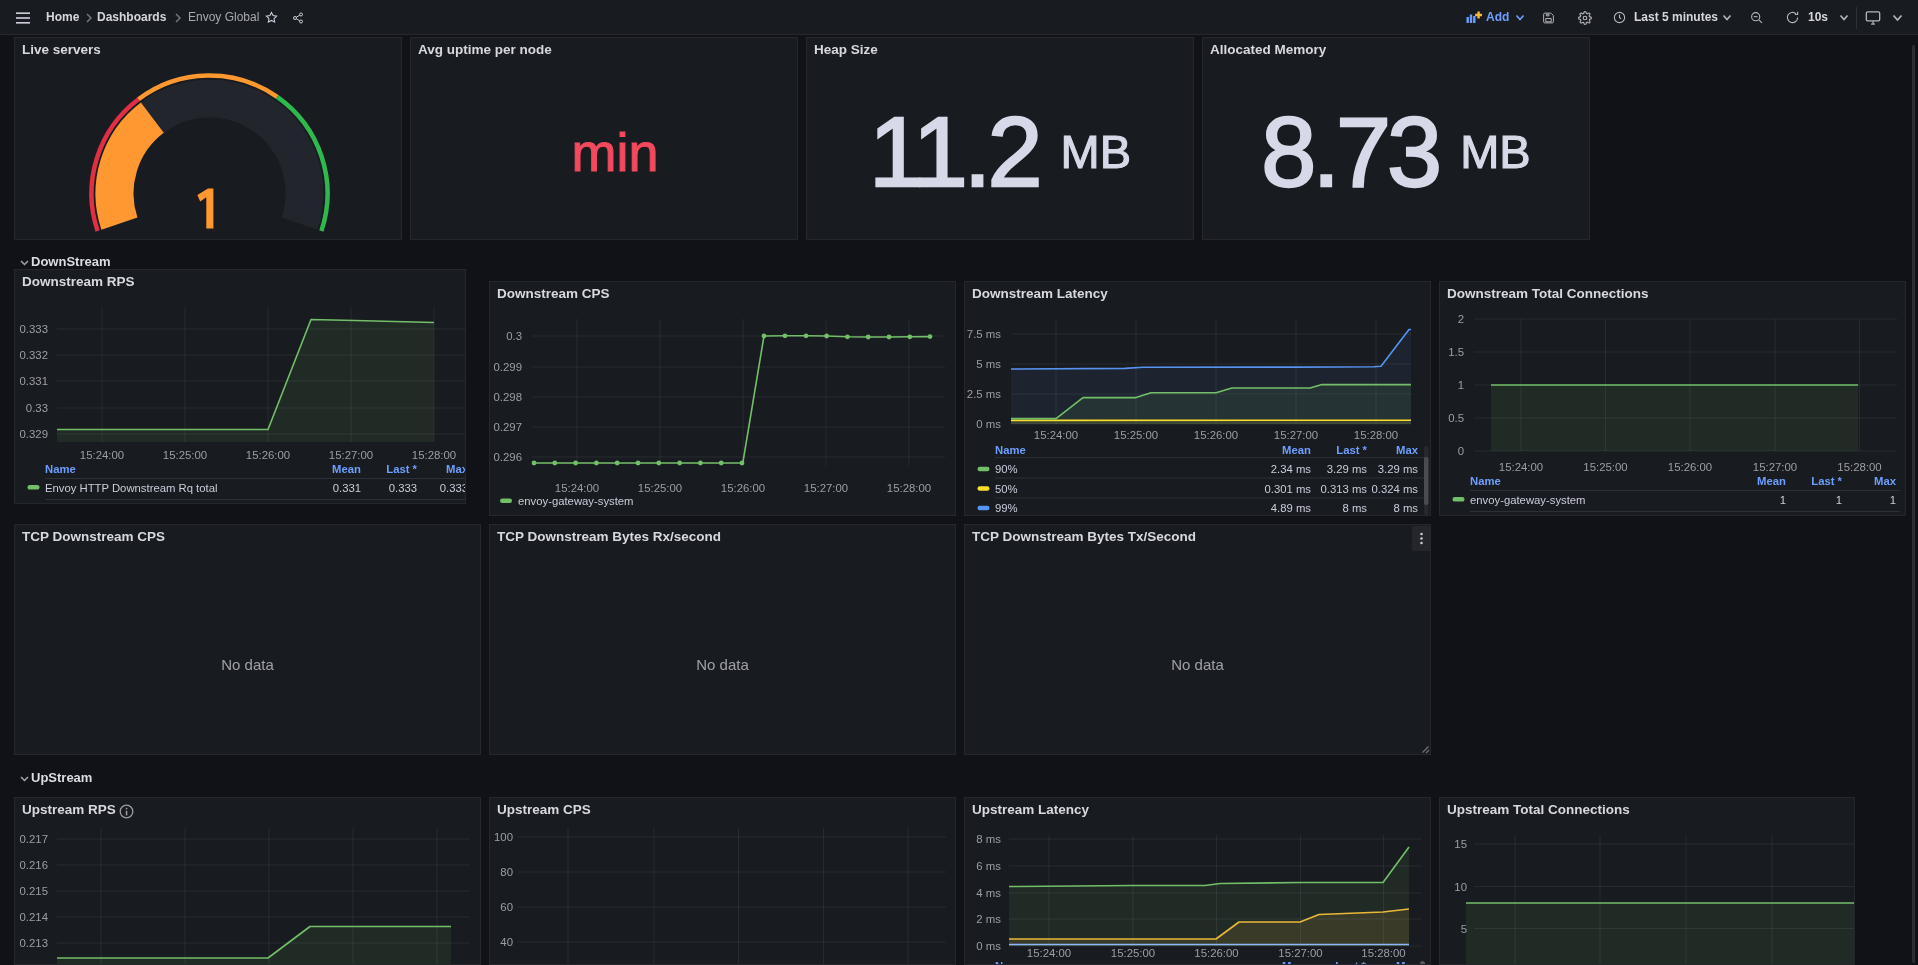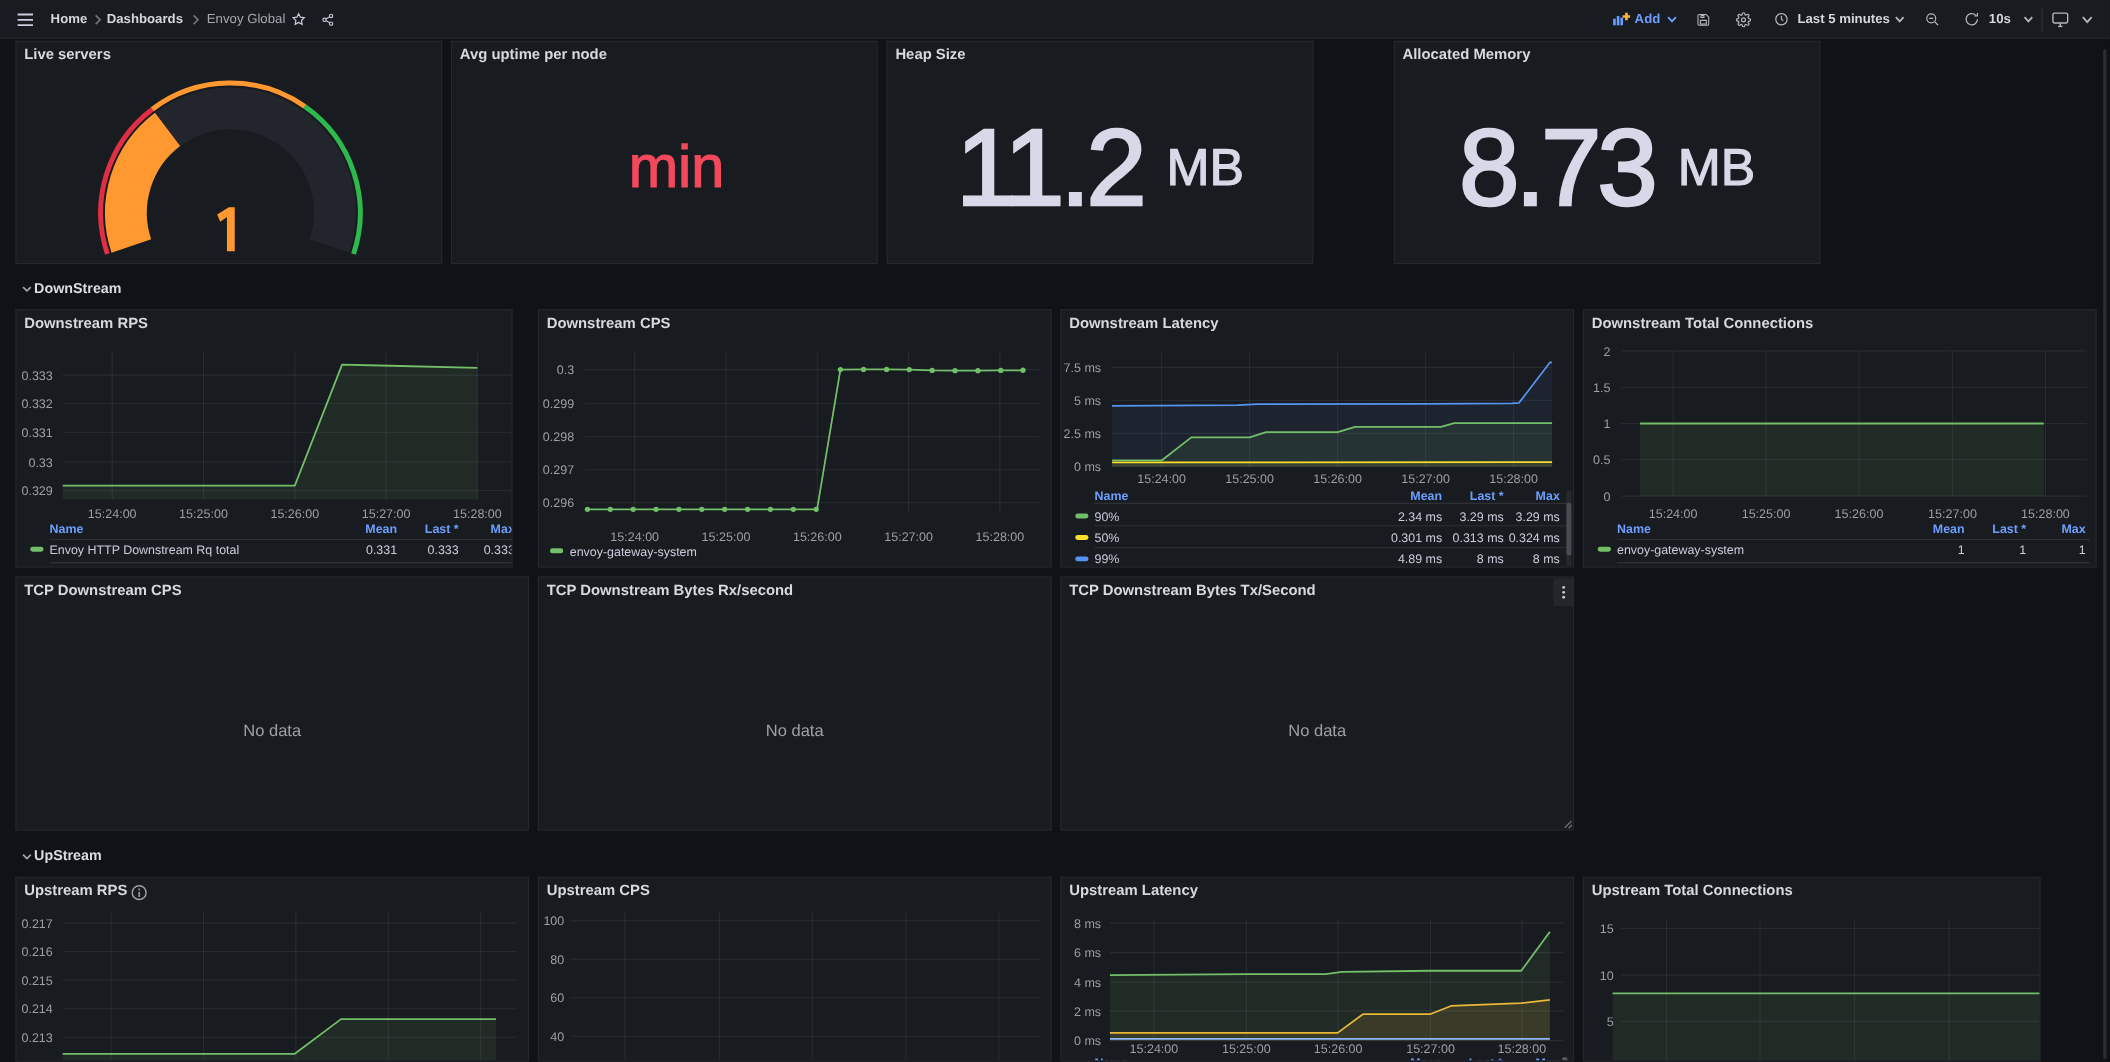--- a/index.html
+++ b/index.html
@@ -137,28 +137,28 @@
       <span style="font-size:54px;margin-left:22px;color:#f2495c;font-weight:400;-webkit-text-stroke:1.1px #f2495c">min</span>
     </div>
 </div>
 <div class="panel" style="left:806px;top:37px;width:388px;height:203px">
 <div class="ptitle">Heap Size</div>
 <div class="statwrap">
       <span style="font-size:99px;letter-spacing:-0.04em;color:#d8d9e8;font-weight:400;-webkit-text-stroke:2.3px #d8d9e8">11.2</span>
       <span style="font-size:47px;margin-left:22px;color:#d8d9e8;font-weight:400;-webkit-text-stroke:1.1px #d8d9e8">MB</span>
     </div>
 </div>
-<div class="panel" style="left:1267px;top:37px;width:388px;height:203px">
+<div class="panel" style="left:1202px;top:37px;width:388px;height:203px">
 <div class="ptitle">Allocated Memory</div>
 <div class="statwrap">
       <span style="font-size:99px;letter-spacing:-0.04em;color:#d8d9e8;font-weight:400;-webkit-text-stroke:2.3px #d8d9e8">8.73</span>
       <span style="font-size:47px;margin-left:22px;color:#d8d9e8;font-weight:400;-webkit-text-stroke:1.1px #d8d9e8">MB</span>
     </div>
 </div>
-<div class="panel" style="left:14px;top:281px;width:452px;height:235px">
+<div class="panel" style="left:14px;top:269px;width:452px;height:235px">
 <div class="ptitle">Downstream RPS</div>
 <svg width="465" height="233" style="position:absolute;left:0;top:0">
       <line class="g" x1="42" y1="59" x2="455" y2="59"></line>
       <line class="g" x1="42" y1="85" x2="455" y2="85"></line>
       <line class="g" x1="42" y1="111" x2="455" y2="111"></line>
       <line class="g" x1="42" y1="138" x2="455" y2="138"></line>
       <line class="g" x1="42" y1="164" x2="455" y2="164"></line>
       <line class="g" x1="87" y1="37" x2="87" y2="172"></line>
       <line class="g" x1="170" y1="37" x2="170" y2="172"></line>
       <line class="g" x1="253" y1="37" x2="253" y2="172"></line>

